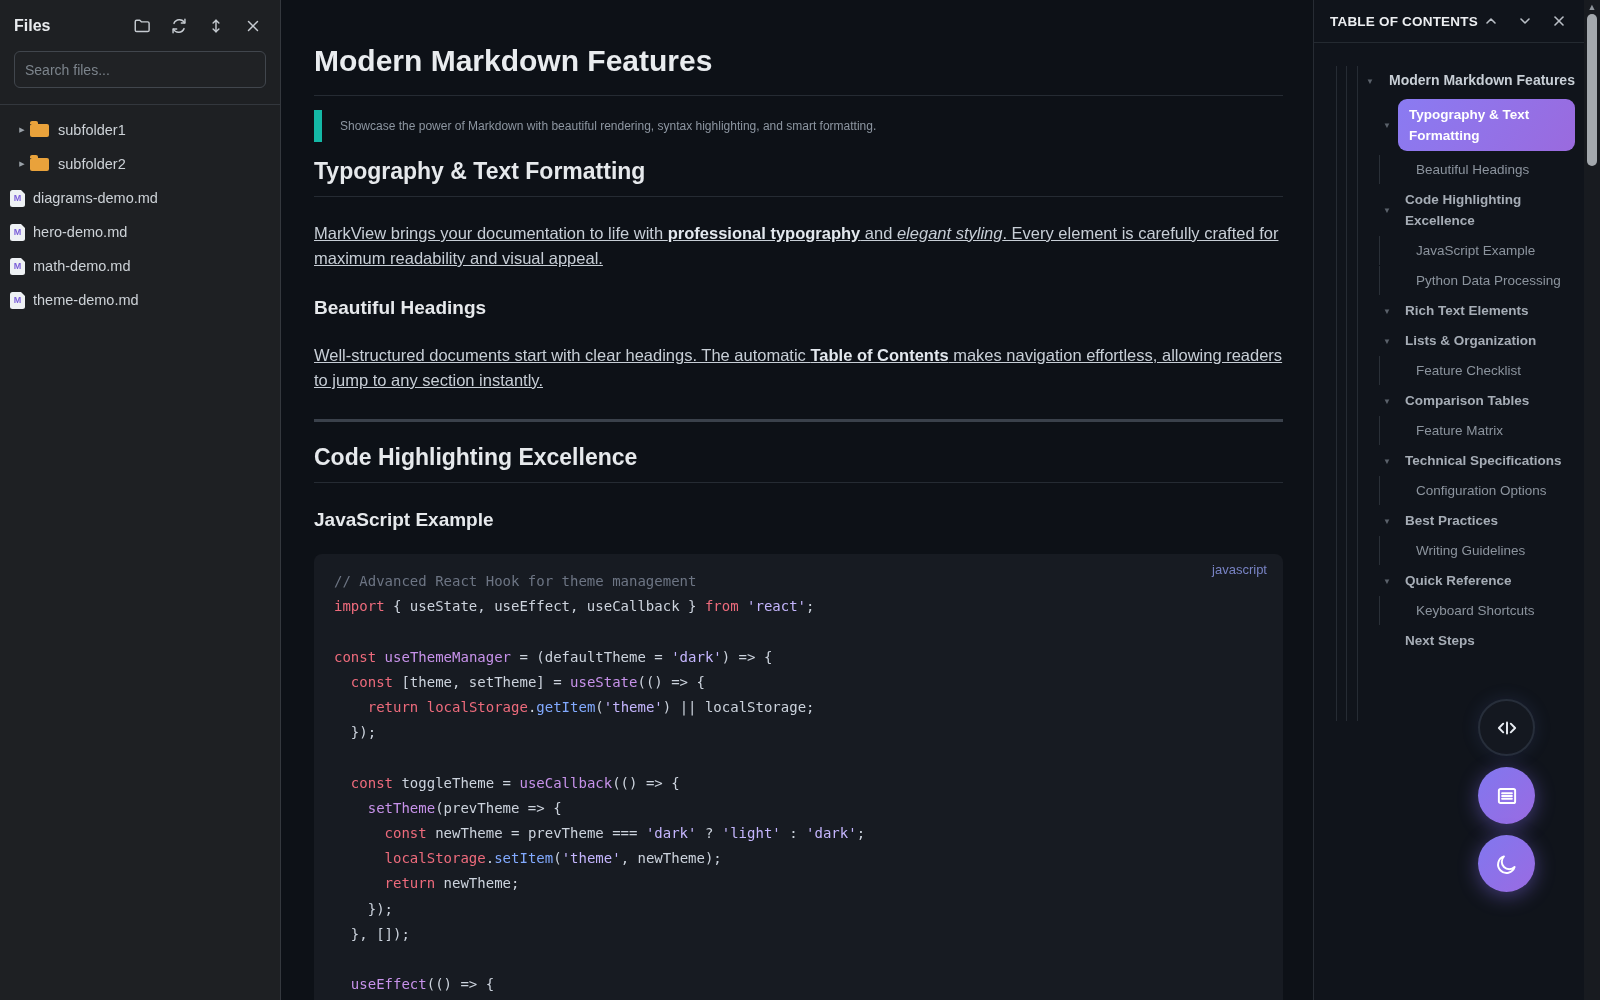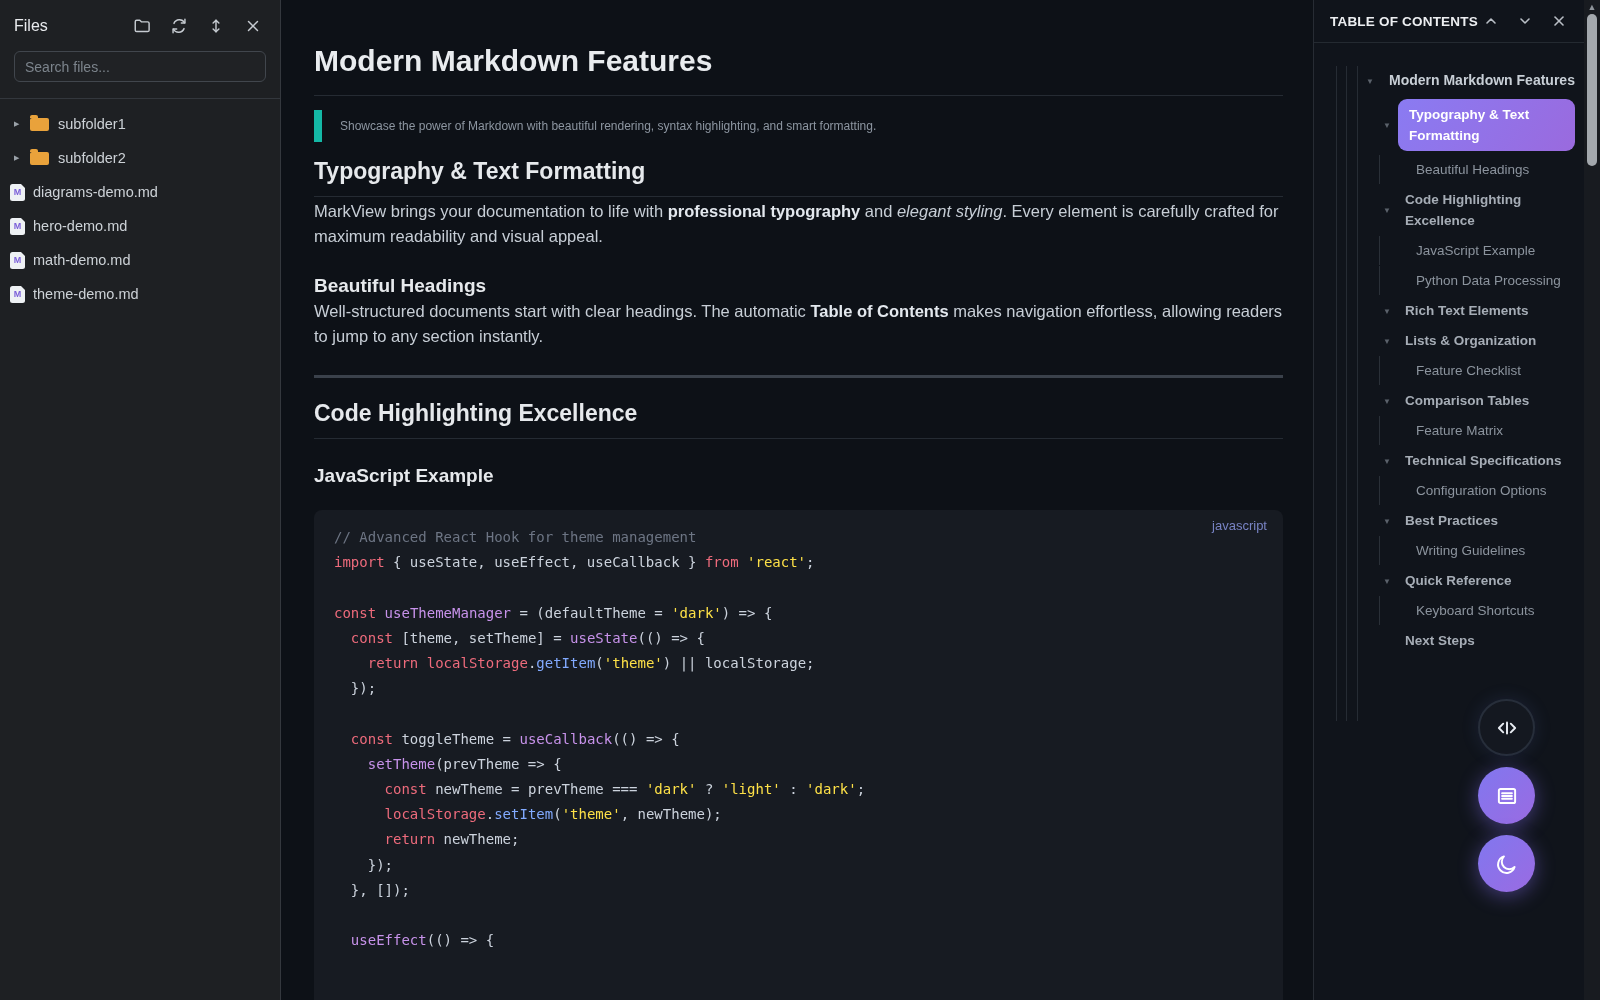--- a/index.html
+++ b/index.html
@@ -10,32 +10,32 @@
     position:relative;
     color:#c7ced6;
   }
 
   
   .sidebar {
     position:absolute; left:0; top:0; bottom:0; width:281px;
     background:#1e2023; border-right:1px solid #34383e;
   }
   .sidebar-header { display:flex; align-items:center; padding:17px 14px 14px 14px; }
-  .sidebar-title { font-size:16px; font-weight:400; color:#e9ebee; flex:1; }
+  .sidebar-title { font-size:16px; font-weight:700; color:#e9ebee; flex:1; }
   .sidebar-tools { display:flex; align-items:center; gap:19px; padding-right:4px; }
   .tool-btn { width:18px; height:18px; cursor:pointer; display:flex; align-items:center; justify-content:center; }
   .tool-btn svg { stroke:#c6cbd1; fill:none; stroke-width:1.6; stroke-linecap:round; stroke-linejoin:round; }
   .search-wrap { margin:2px 14px 0 14px; }
   .search-input {
-    width:100%; height:31px; background:#202225; border:1px solid #41464d; border-radius:6px;
+    width:100%; height:37px; background:#202225; border:1px solid #41464d; border-radius:6px;
     color:#cfd4da; font-size:14px; padding:0 10px; outline:none; font-family:"Liberation Sans", sans-serif;
   }
   .search-input::placeholder { color:#7c848c; }
   .sidebar-divider { border-bottom:1px solid #33373d; margin-top:16px; }
-  .file-tree { padding-top:8px; }
+  .file-tree { padding-top:8px;text-align:center; }
   .tree-row { height:34px; display:flex; align-items:center; cursor:pointer; }
   .folder-row { padding-left:14px; }
   .file-row { padding-left:10px; }
   .tree-caret { width:16px; font-size:7px; color:#9aa1a8; }
   .tree-caret::before { content:"▶"; }
   .folder-ic {
     width:19px; height:13px; background:#e9a23b; border-radius:2px; position:relative; margin-right:9px;
   }
   .folder-ic::before {
     content:""; position:absolute; top:-3px; left:0; width:8px; height:3px;
@@ -55,41 +55,41 @@
   
   .main { position:absolute; left:282px; right:287px; top:0; bottom:0; background:#0d1117; overflow:hidden; }
   .content { padding:44px 30px 0 32px; }
   .doc-h1 { font-size:30px; font-weight:700; color:#e9ecef; padding-bottom:17px; border-bottom:1px solid #252b33; }
   .doc-quote {
     margin-top:14px; border-left:8px solid #14b8a6; padding:3px 0 3px 18px;
     color:#8d96a1; font-size:12px; line-height:26px;
   }
   .doc-h2 { font-size:23px; font-weight:700; color:#e6e9ec; margin-top:16px; padding-bottom:11px; border-bottom:1px solid #252b33; }
   .doc-h2.second { margin-top:22px; }
-  .doc-p { font-size:16.5px; line-height:25px; color:#c7ced6; margin-top:2px; }
+  .doc-p { font-size:16.5px; line-height:25px; color:#c7ced6; margin-top:24px;text-decoration:underline; }
   .doc-p .b { font-weight:700; color:#e3e8ee; }
   .doc-p .i { font-style:italic; }
   .doc-h3 { font-size:19px; font-weight:700; color:#e6e9ec; margin-top:26px; }
   .doc-hr { border:none; height:3px; background:#3a414b; margin:26px 0 0 0; }
 
   .code-block {
     margin-top:23px; background:#171b22; border-radius:8px; position:relative;
     padding:15px 20px 20px 20px; height:520px; overflow:hidden;
   }
   .code-lang {
     position:absolute; top:8px; right:16px; font-size:13px; color:#7883c4;
     font-family:"Liberation Sans", sans-serif;
   }
   .code-pre { font-family:"DejaVu Sans Mono", monospace; font-size:14px; line-height:25.2px; color:#ccd3dd; }
   .code-line { white-space:pre; min-height:25.2px; }
   .t-c { color:#6d7584; }
   .t-k { color:#ee6b7c; }
   .t-f { color:#c792ea;text-align:center; }
   .t-m { color:#82aaff; }
-  .t-s { color:#fde047; }
+  .t-s { color:#c4b5fd; }
   .t-p { color:#ccd3dd; }
 
   
   .toc-panel {
     position:absolute; right:16px; top:0; bottom:0; width:271px;
     background:#10141b; border-left:1px solid #272c34;
   }
   .toc-header { display:flex; align-items:center; padding:12px 16px 12px 16px; border-bottom:1px solid #242a31; }
   .toc-title { font-size:13.5px; font-weight:800; color:#eceef1; width:110px; line-height:17px; letter-spacing:0.2px; flex:1; }
   .toc-tools { display:flex; align-items:center; gap:16px; }

